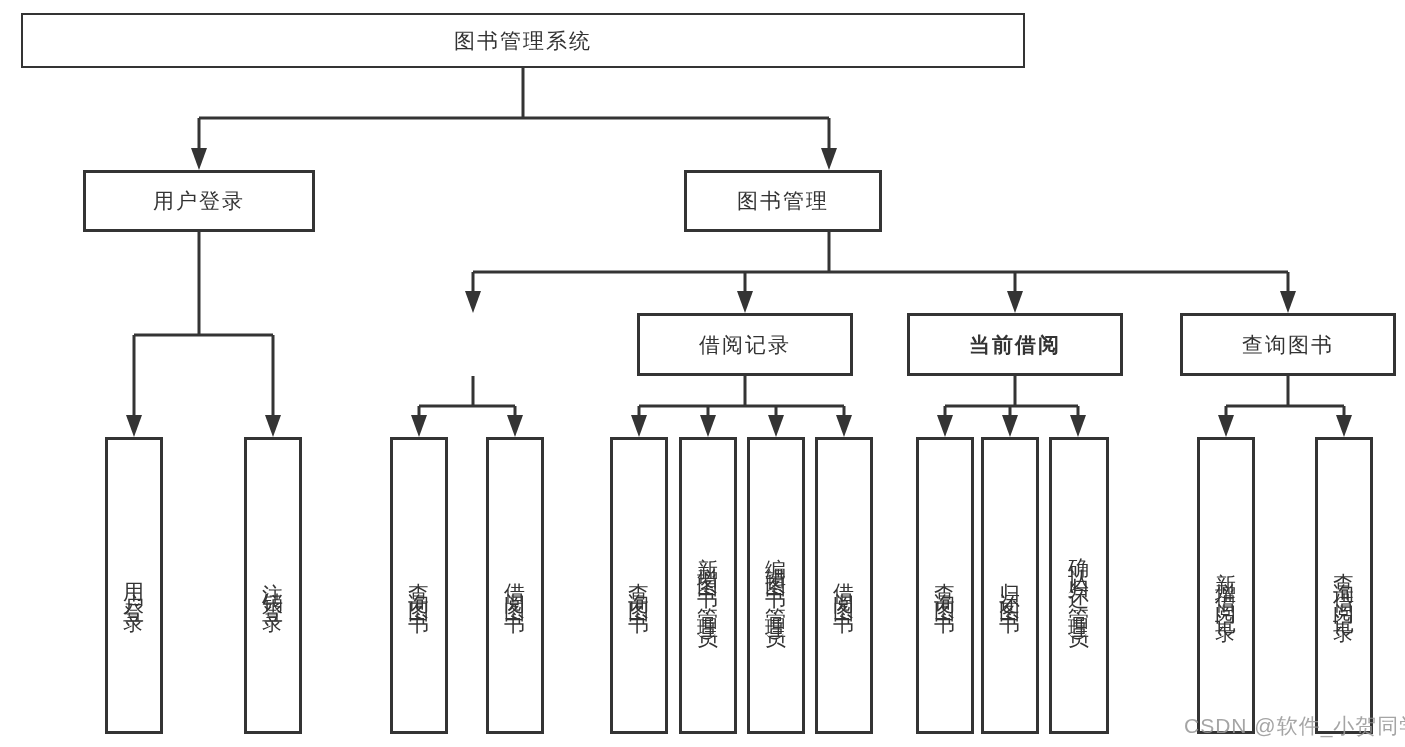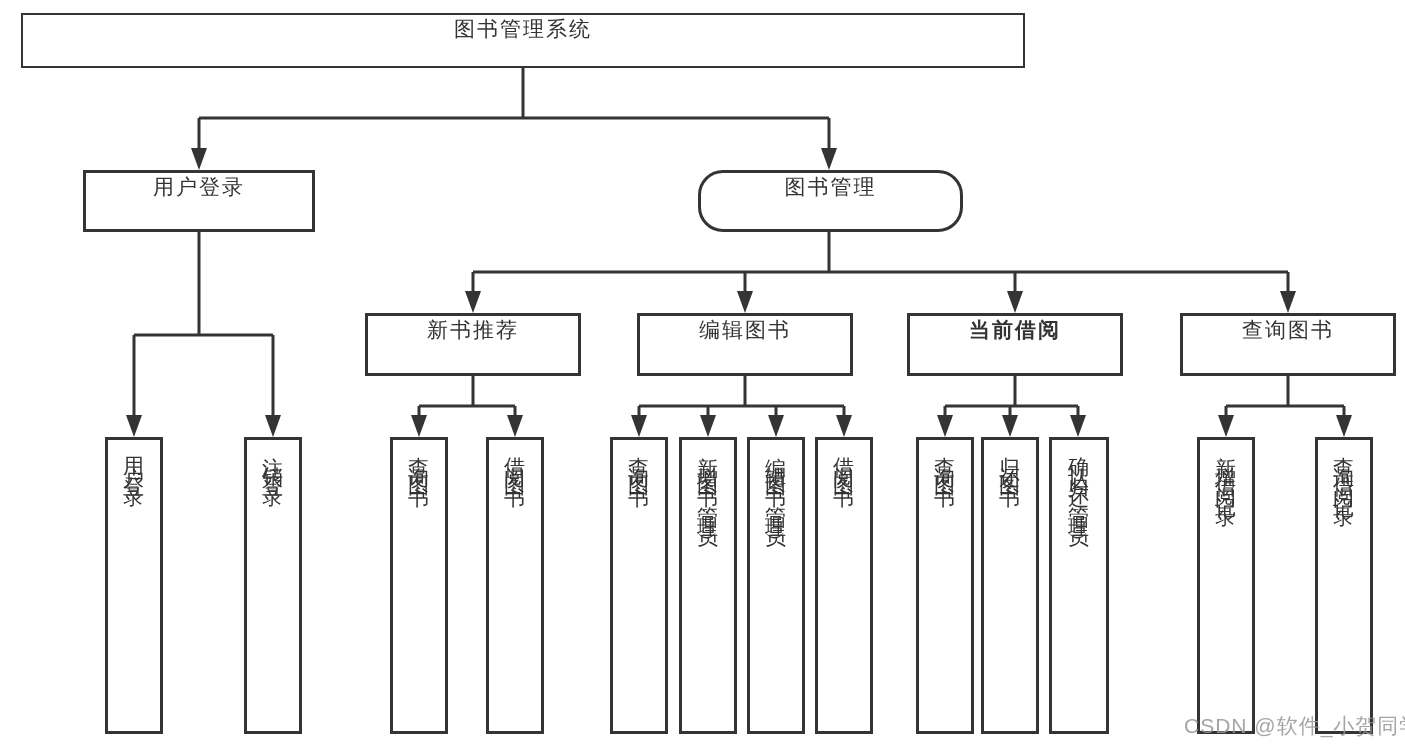--- a/index.html
+++ b/index.html
@@ -21,20 +21,21 @@
     top: 0;
     z-index: 1;
   }
   .node {
     position: absolute;
     box-sizing: border-box;
     border: 3px solid #343434;
     background: #ffffff;
     color: #333333;
     display: flex;
+    align-items: center;
     justify-content: center;
     font-size: 21px;
     z-index: 2;
   }
   .node > span {
     letter-spacing: 2px;
     white-space: nowrap;
   }
   .node.v > span {
     writing-mode: vertical-rl;
@@ -116,29 +117,26 @@
     </g>
   </svg>
 
   <div class="node" style="left:21px; top:13px; width:1004px; height:55px; border-width:2px;">
     <span>图书管理系统</span>
   </div>
 
   <div class="node" style="left:83px; top:170px; width:232px; height:62px;">
     <span>用户登录</span>
   </div>
-  <div class="node" style="left:698px; top:170px; width:265px; height:62px;border-radius:25px;">
+  <div class="node" style="left:684px; top:170px; width:198px; height:62px;">
     <span>图书管理</span>
   </div>
 
-  <div class="node" style="left:365px; top:313px; width:216px; height:63px;">
-    <span>新书推荐</span>
-  </div>
   <div class="node" style="left:637px; top:313px; width:216px; height:63px;">
-    <span>编辑图书</span>
+    <span>借阅记录</span>
   </div>
   <div class="node" style="left:907px; top:313px; width:216px; height:63px;font-weight:bold;">
     <span>当前借阅</span>
   </div>
   <div class="node" style="left:1180px; top:313px; width:216px; height:63px;">
     <span>查询图书</span>
   </div>
 
   <div class="node v" style="left:105px; top:437px; width:58px; height:297px;">
     <span>用户登录</span>

